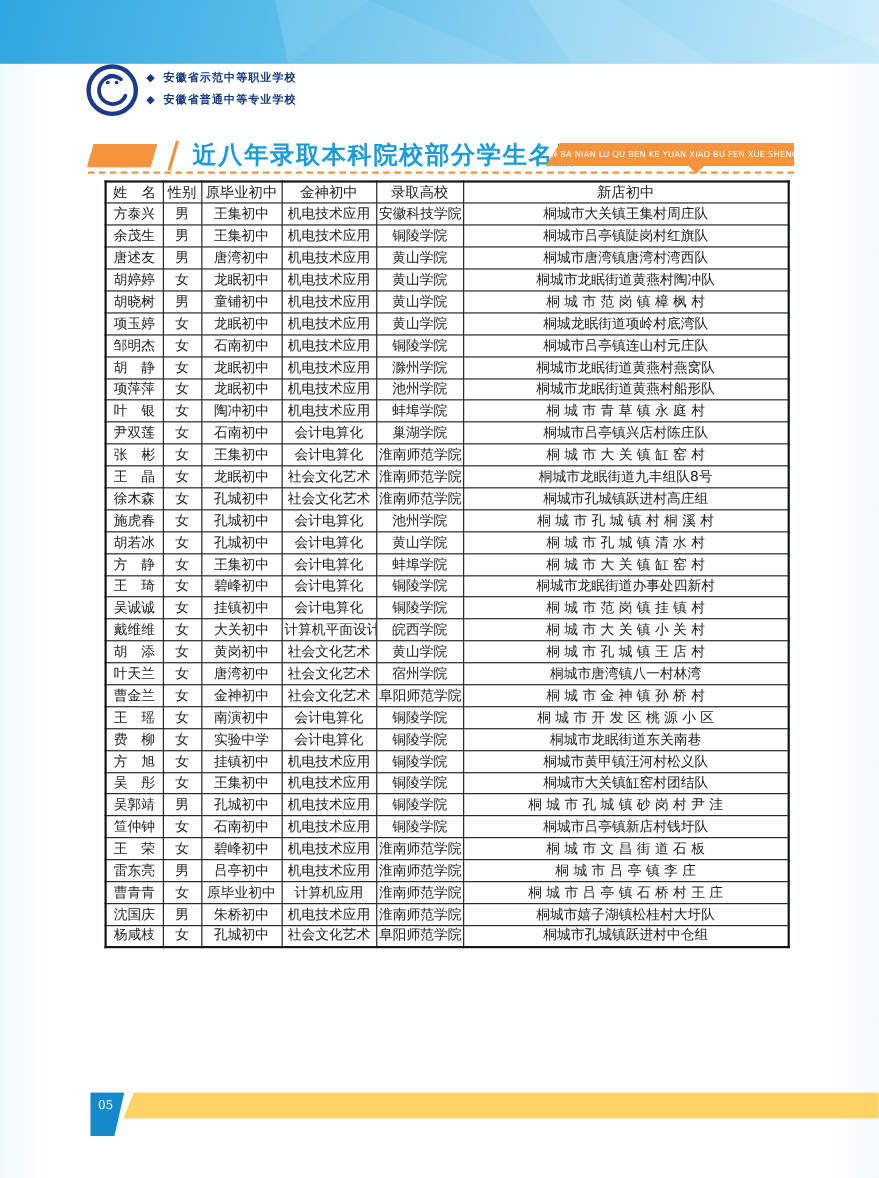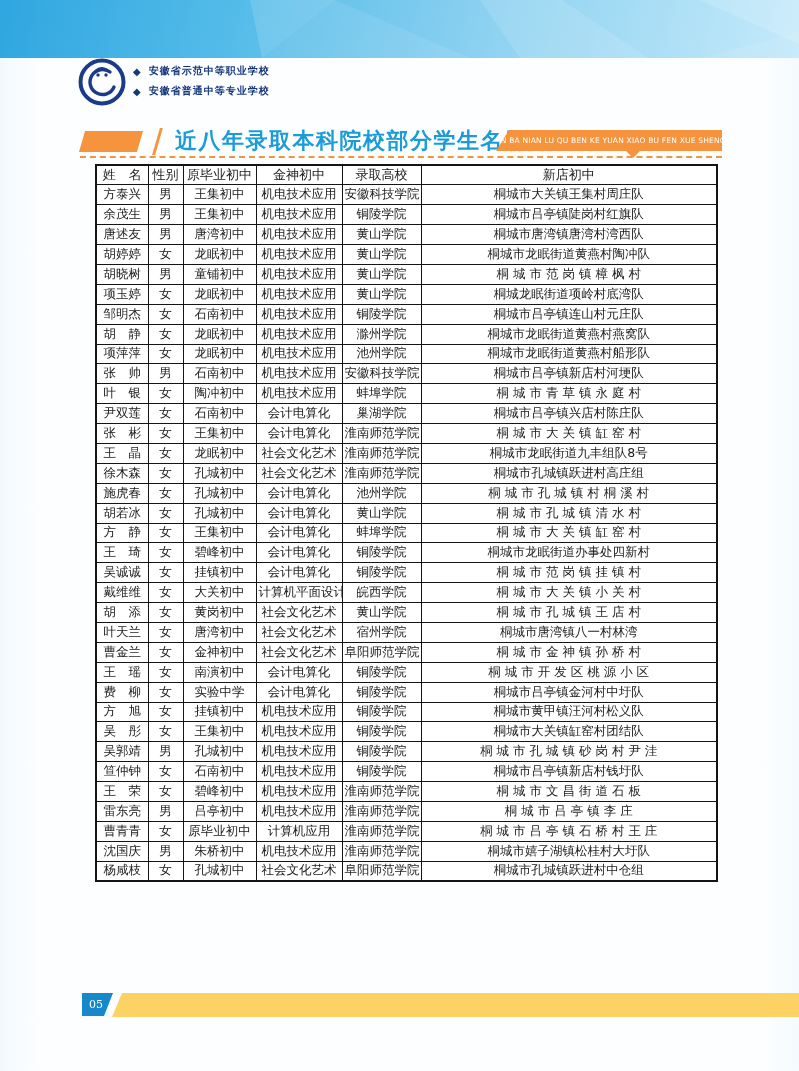--- a/index.html
+++ b/index.html
@@ -70,21 +70,21 @@
   .roster-table th { font-size:13px; }
   col.c-name    { width:52px; }
   col.c-gender  { width:35px; }
   col.c-school  { width:73px; }
   col.c-major   { width:86px; }
   col.c-college { width:79px; }
   col.c-address { width:296px; }
 
   
   .footer-pageno {
-    position:absolute; left:82px; top:993px; width:31px; height:23px;
+    position:absolute; left:82px; top:993px; width:31px; height:40px;
     background:#1689cb; clip-path:polygon(0 0,100% 0,calc(100% - 9px) 100%,0 100%);
     color:#ffffff; font-family:"DejaVu Serif", serif; font-size:11px;
     line-height:24px; padding-left:7px;
   }
   .footer-bar {
     position:absolute; left:112px; top:993px; width:687px; height:24px;
     background:#fcd264; clip-path:polygon(10px 0,100% 0,100% 100%,0 100%);
   }
 </style>
 </head>
@@ -217,28 +217,20 @@
           </tr>
           <tr>
             <td>项萍萍</td>
             <td>女</td>
             <td>龙眠初中</td>
             <td>机电技术应用</td>
             <td>池州学院</td>
             <td>桐城市龙眠街道黄燕村船形队</td>
           </tr>
           <tr>
-            <td>张　帅</td>
-            <td>男</td>
-            <td>石南初中</td>
-            <td>机电技术应用</td>
-            <td>安徽科技学院</td>
-            <td>桐城市吕亭镇新店村河埂队</td>
-          </tr>
-          <tr>
             <td>叶　银</td>
             <td>女</td>
             <td>陶冲初中</td>
             <td>机电技术应用</td>
             <td>蚌埠学院</td>
             <td>桐 城 市 青 草 镇 永 庭 村</td>
           </tr>
           <tr>
             <td>尹双莲</td>
             <td>女</td>
@@ -350,21 +342,21 @@
             <td>会计电算化</td>
             <td>铜陵学院</td>
             <td>桐 城 市 开 发 区 桃 源 小 区</td>
           </tr>
           <tr>
             <td>费　柳</td>
             <td>女</td>
             <td>实验中学</td>
             <td>会计电算化</td>
             <td>铜陵学院</td>
-            <td>桐城市吕亭镇金河村中圩队</td>
+            <td>桐城市龙眠街道东关南巷</td>
           </tr>
           <tr>
             <td>方　旭</td>
             <td>女</td>
             <td>挂镇初中</td>
             <td>机电技术应用</td>
             <td>铜陵学院</td>
             <td>桐城市黄甲镇汪河村松义队</td>
           </tr>
           <tr>

